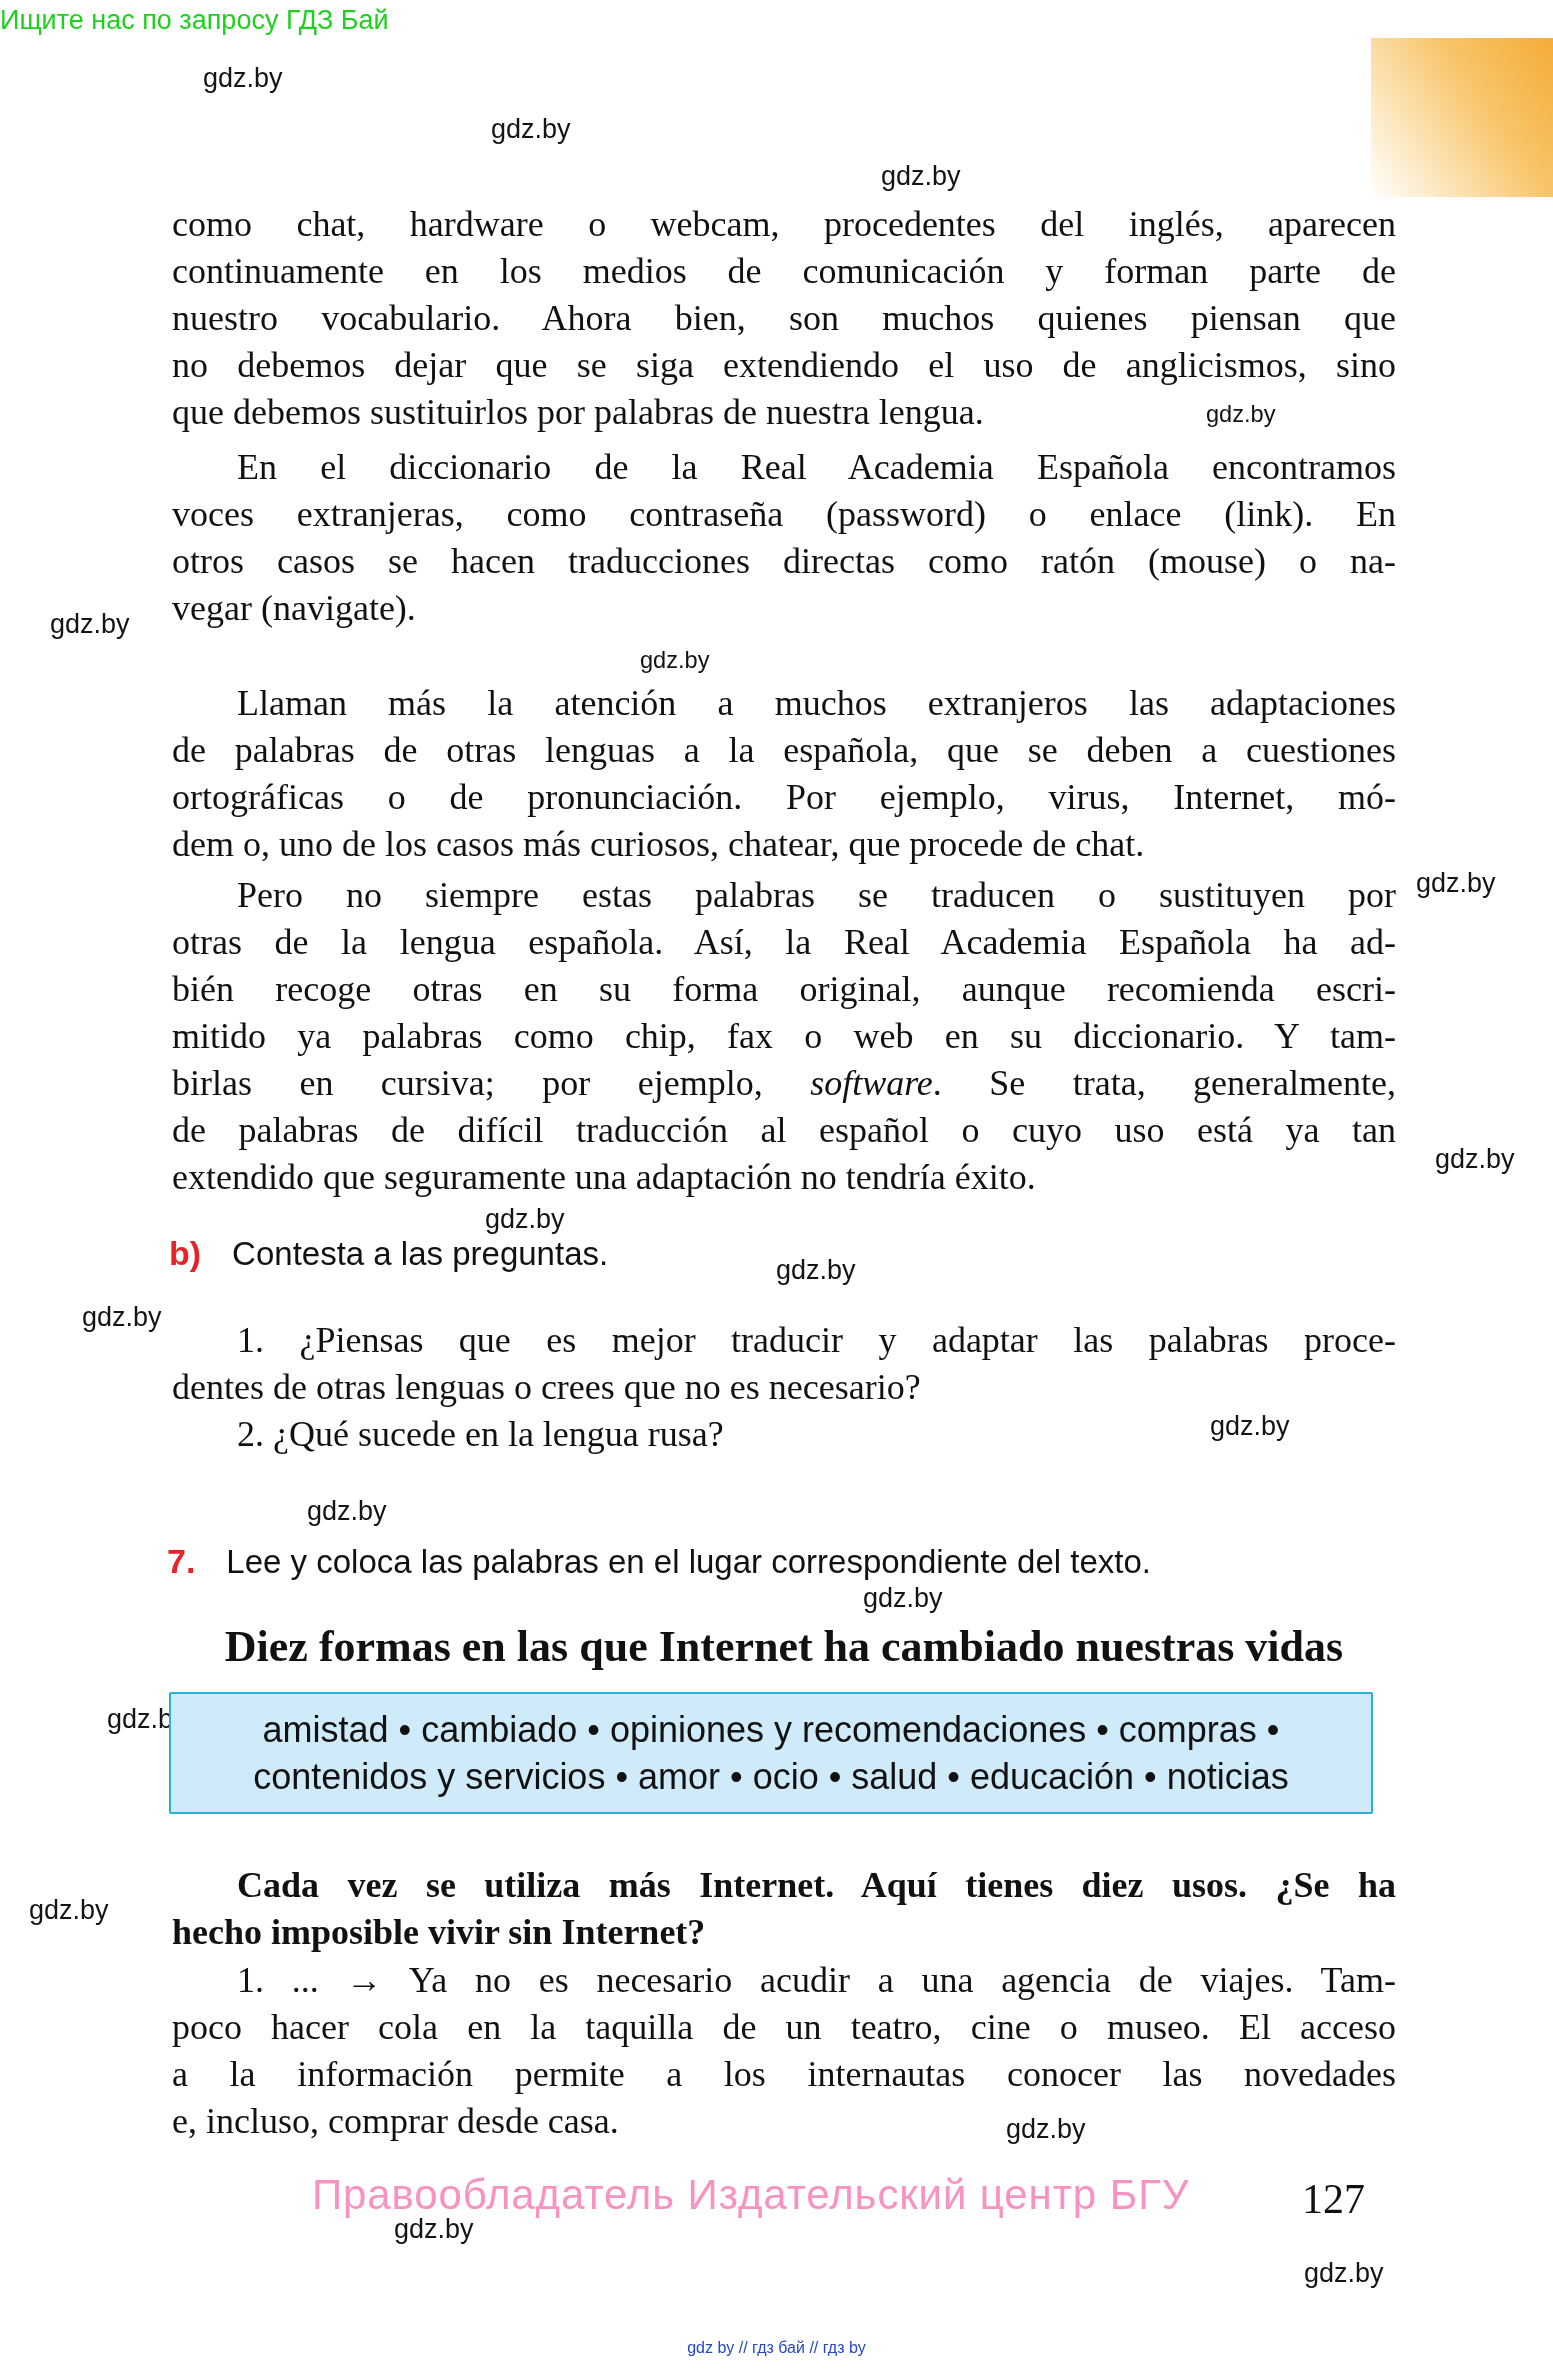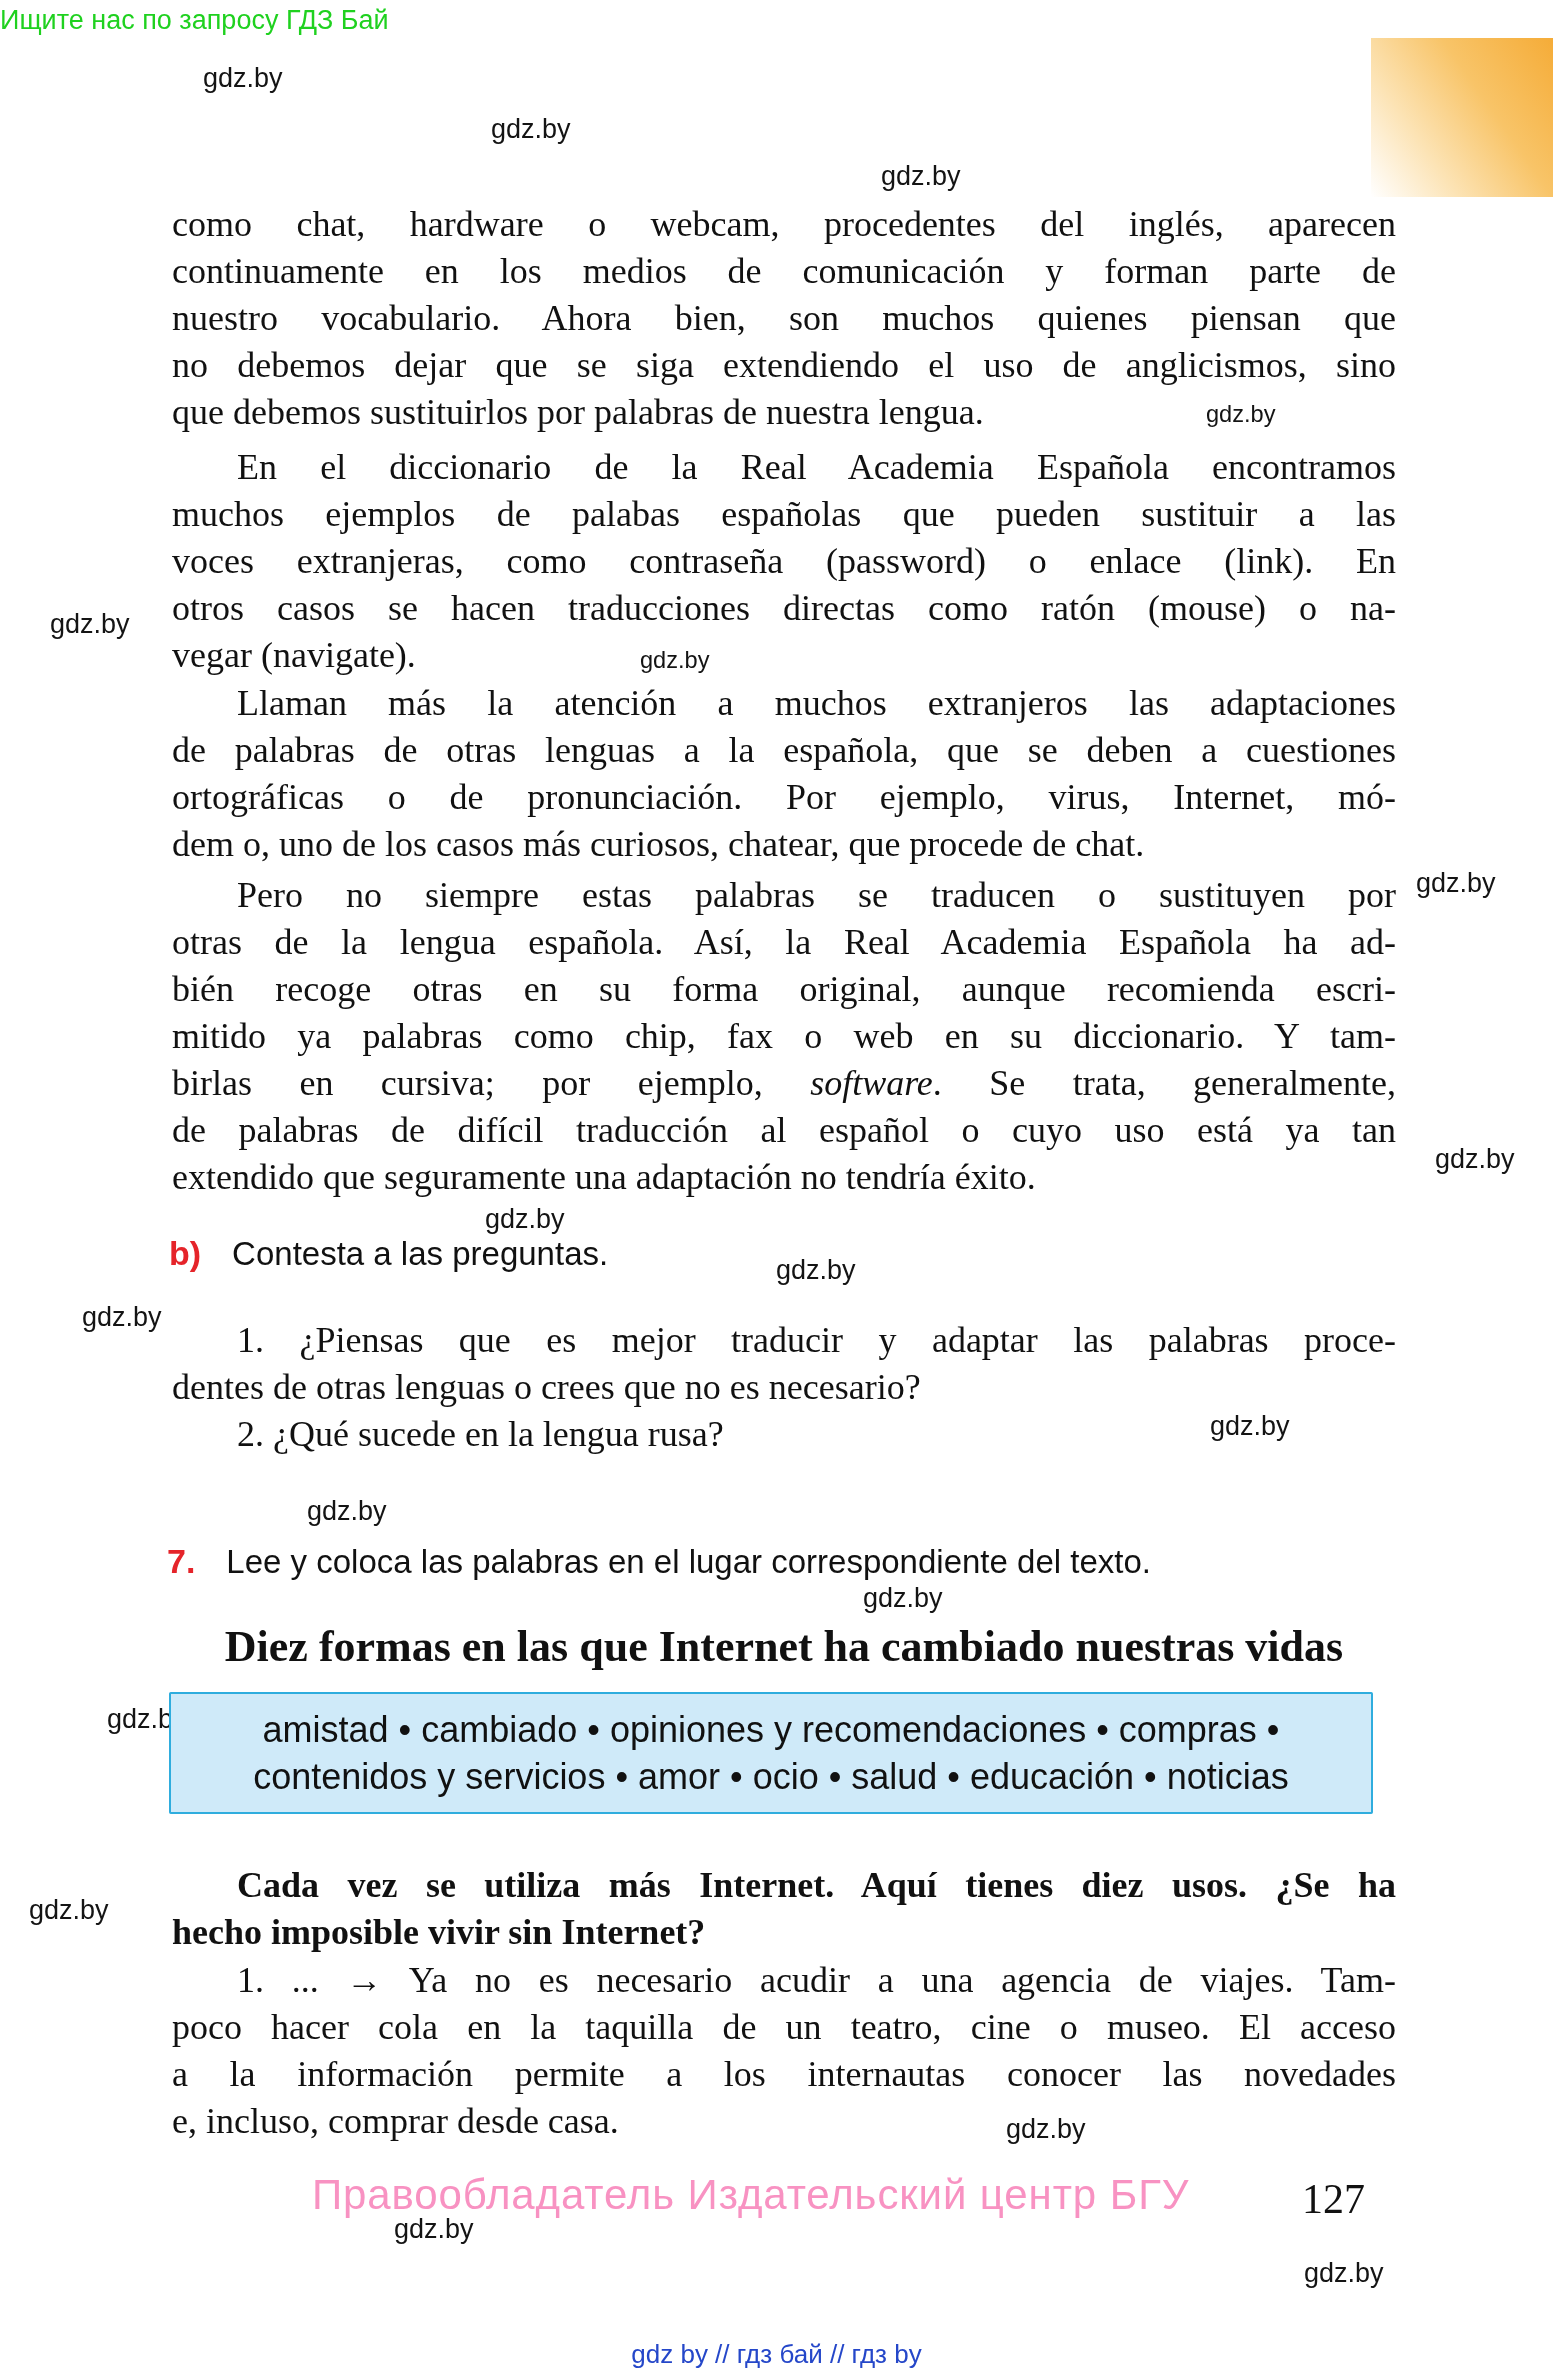--- a/index.html
+++ b/index.html
@@ -108,21 +108,21 @@
     left:1302px; top:2178px;
     font-size:42px;
     line-height:1;
     color:#111;
   }
   .footer-links{
     position:absolute;
     left:0; right:0; top:2339px;
     text-align:center;
     font-family:"Liberation Sans", sans-serif;
-    font-size:26px;
+    font-size:16px;
     color:#2547c9;
     white-space:nowrap;
     cursor:pointer;
   }
   i{font-style:italic;}
 </style>
 </head>
 <body>
 
 <div class="page">
@@ -153,21 +153,20 @@
 
   <div class="jpara" style="left:172px;top:201px">
       <div>como chat, hardware o webcam, procedentes del inglés, aparecen</div>
       <div>continuamente en los medios de comunicación y forman parte de</div>
       <div>nuestro vocabulario. Ahora bien, son muchos quienes piensan que</div>
       <div>no debemos dejar que se siga extendiendo el uso de anglicismos, sino</div>
       <div>que debemos sustituirlos por palabras de nuestra lengua.</div>
     </div>
   <div class="jpara indent" style="left:172px;top:444px">
       <div>En el diccionario de la Real Academia Española encontramos</div>
-      <div>muchos ejemplos de palabas españolas que pueden sustituir a las</div>
       <div>voces extranjeras, como contraseña (password) o enlace (link). En</div>
       <div>otros casos se hacen traducciones directas como ratón (mouse) o na-</div>
       <div>vegar (navigate).</div>
     </div>
   <div class="jpara indent" style="left:172px;top:680px">
       <div>Llaman más la atención a muchos extranjeros las adaptaciones</div>
       <div>de palabras de otras lenguas a la española, que se deben a cuestiones</div>
       <div>ortográficas o de pronunciación. Por ejemplo, virus, Internet, mó-</div>
       <div>dem o, uno de los casos más curiosos, chatear, que procede de chat.</div>
     </div>

